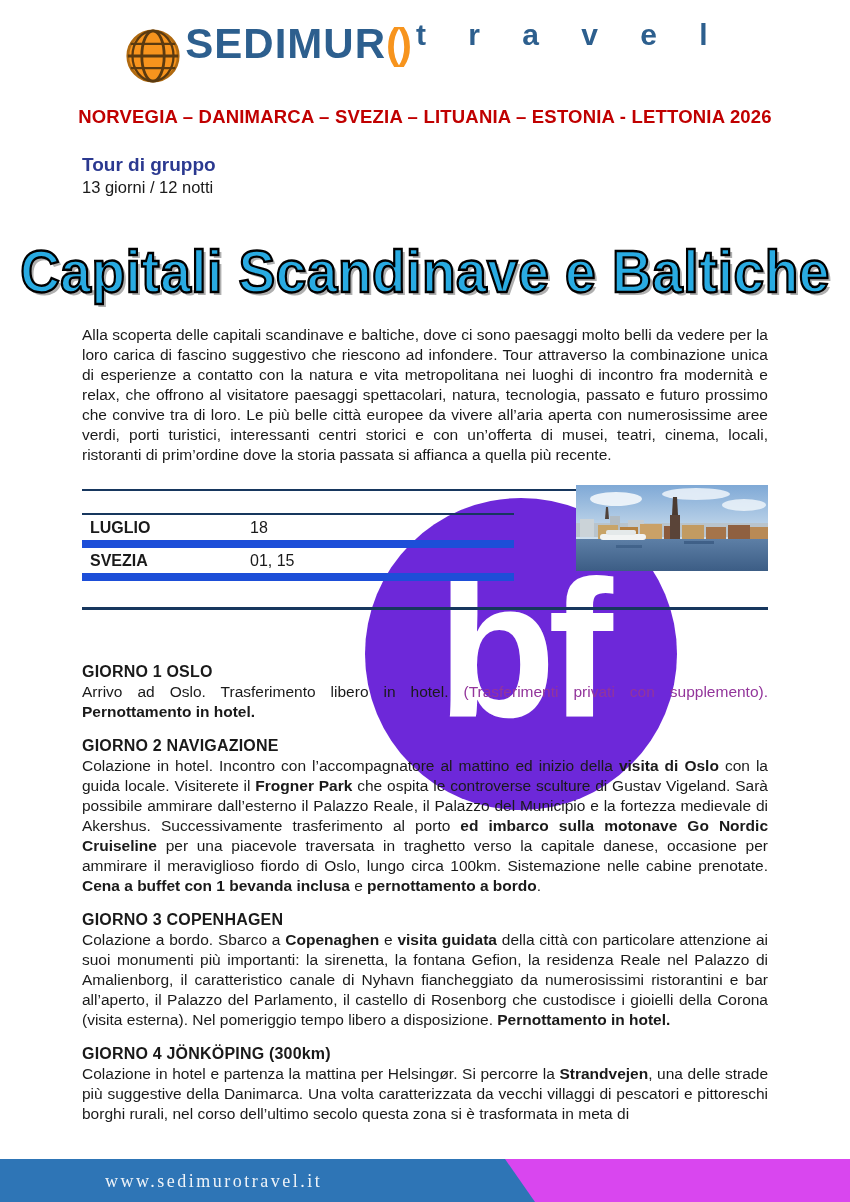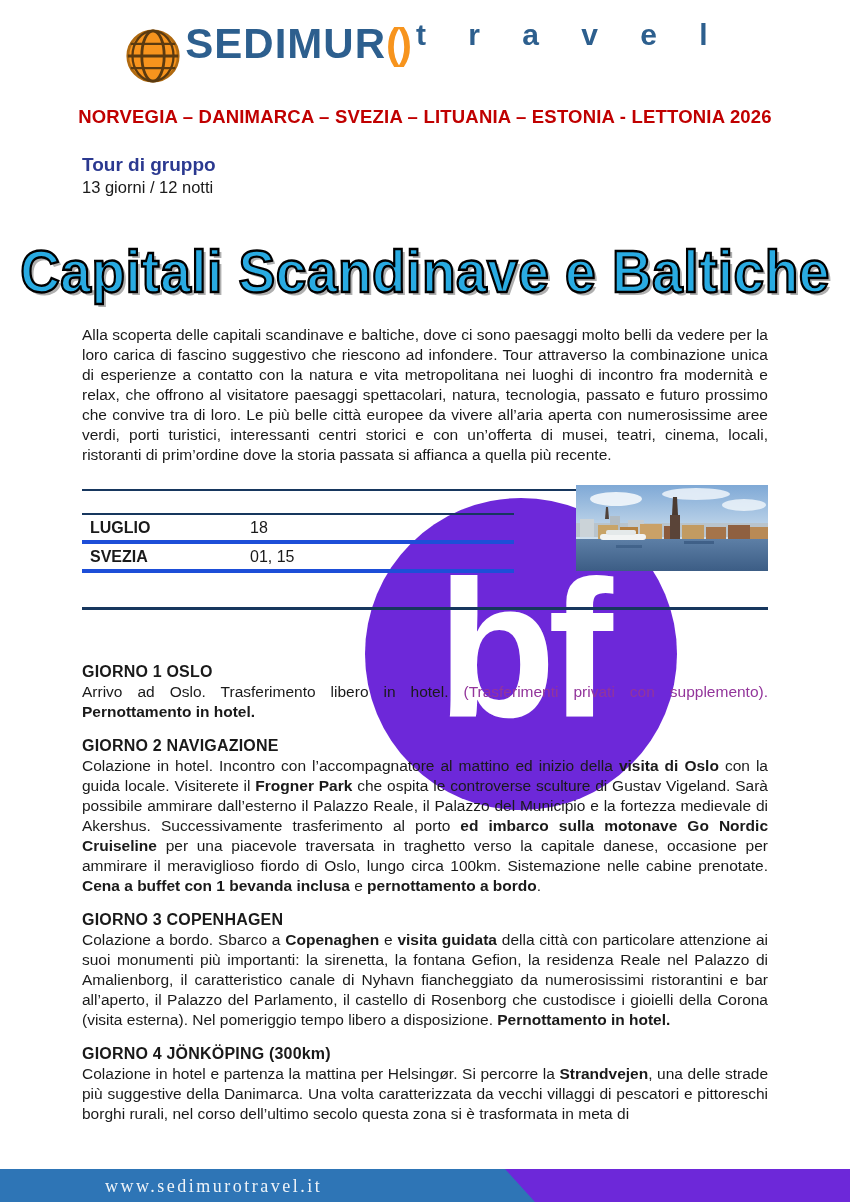--- a/index.html
+++ b/index.html
@@ -42,40 +42,40 @@
     transform:scaleY(1.08); }
   
   .intro { margin:22px 82px 0; font-size:15.5px; line-height:20px;
     text-align:justify; color:#1a1a1a; }
   
   .departures { position:relative; margin:24px 82px 0; height:128px; }
   .dep-heading { padding-left:38px; font-weight:bold; font-size:19px; color:#000; }
   .dep-rule { margin-top:4px; height:0; border-bottom:2.5px solid #17375e; }
   .dep-table { margin-top:22px; width:432px; border-top:2px solid #17375e;
     border-collapse:collapse; }
-  .dep-table td { border-bottom:4px solid #1d4ed8; font-size:16px;
+  .dep-table td { border-bottom:8px solid #1d4ed8; font-size:16px;
     padding:4px 8px 3px; }
   .dep-table td.month { width:160px; font-weight:bold; }
   .dep-bottom-rule { position:absolute; left:0; right:0; top:118px;
     border-bottom:3px solid #17375e; }
   .dep-photo { position:absolute; right:0; top:-4px; width:192px; height:86px; }
   
   .days { margin:46px 82px 0; }
   .day { margin-bottom:15px; }
   .day-title { font-weight:bold; font-size:16px; letter-spacing:0.2px;
     margin-bottom:1px; }
   .day-body { font-size:15.5px; line-height:20px; text-align:justify; }
   .b { font-weight:bold; }
   .c-purple { color:#93359b; }
   .c-blue   { color:#0070c0; }
   .c-maroon { color:#8e2244; }
   .c-black  { color:#000; }
   
-  .footer { position:absolute; left:0; bottom:0; width:850px; height:33px;
-    background:#6d28d9; z-index:2;margin-top:22px; }
+  .footer { position:absolute; left:0; bottom:0; width:850px; height:43px;
+    background:#d946ef; z-index:2;margin-top:22px; }
   .footer-dark { position:absolute; left:0; top:0; height:100%; width:560px;
     background:#2e75b6;
     clip-path:polygon(0 0, 505px 0, 535px 100%, 0 100%); }
   .footer-url { position:absolute; left:105px; top:50%; transform:translateY(-50%);
     color:#eef3f8; font-family:"Liberation Serif", serif; font-size:18px;
     letter-spacing:2.5px; }
 </style>
 </head>
 <body>
 

